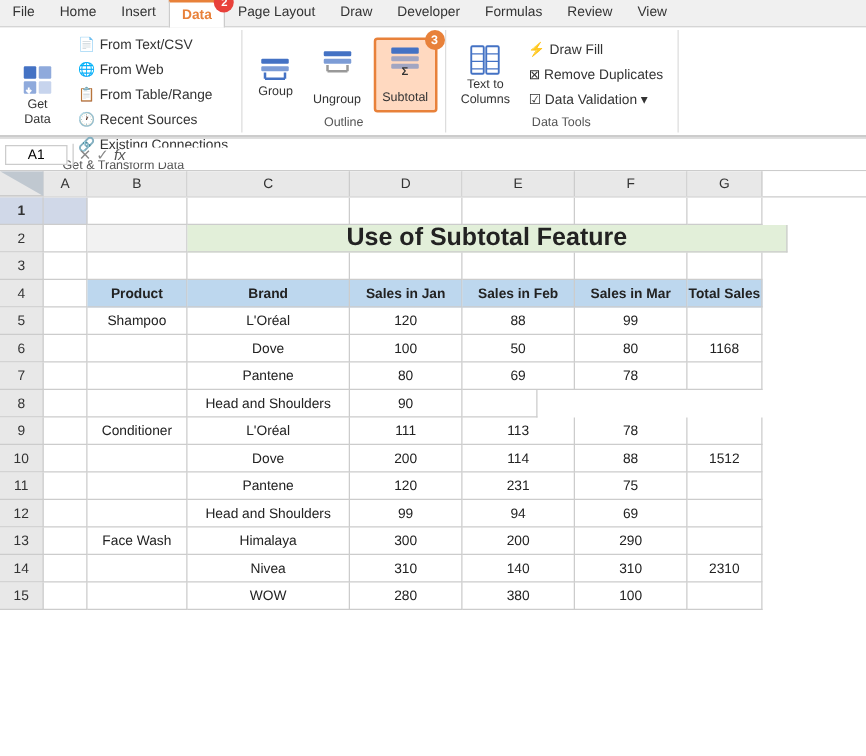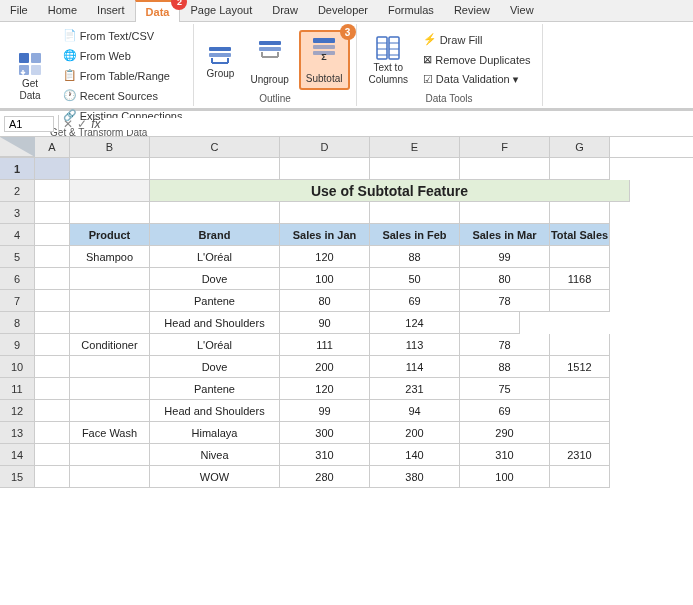--- a/index.html
+++ b/index.html
@@ -23,21 +23,21 @@
     .ribbon-group-vertical { display: flex; flex-direction: column; gap: 1px; }
     .ribbon-btn-small { display: flex; align-items: center; gap: 3px; cursor: pointer; padding: 2px 4px; border-radius: 2px; border: 1px solid transparent; font-size: 11px; color: #333; white-space: nowrap; }
 
     .circle-badge { width: 16px; height: 16px; border-radius: 50%; display: flex; align-items: center; justify-content: center; font-size: 10px; font-weight: bold; color: #fff; position: absolute; }
     .badge-red { background: #e8413a; }
     .badge-orange { background: #e8813a; }
     .pos-rel { position: relative; }
 
     
     .formula-bar { display: flex; align-items: center; border-bottom: 1px solid #ccc; height: 26px; background: #fff; padding: 0 4px; gap: 4px; }
-    .cell-ref { width: 50px; border: 1px solid #ccc; padding: 1px 4px; font-size: 11px; }
+    .cell-ref { width: 50px; border: 1px solid #ccc; padding: 1px 4px; font-size: 11px; text-align: center; }
     .formula-divider { width: 1px; height: 18px; background: #ccc; }
     .formula-icons { display: flex; gap: 4px; align-items: center; color: #555; font-size: 12px; }
     .formula-input { flex: 1; border: none; outline: none; font-size: 11px; padding: 0 4px; }
 
     
     .spreadsheet { display: flex; flex-direction: column; background: #fff; }
     .col-headers { display: flex; border-bottom: 1px solid #ccc; }
     .corner-cell { width: 35px; min-width: 35px; height: 20px; background: #e8e8e8; border-right: 1px solid #ccc; border-bottom: 1px solid #ccc; }
     .col-header { height: 20px; display: flex; align-items: center; justify-content: center; background: #e8e8e8; border-right: 1px solid #ccc; font-size: 11px; font-weight: 500; color: #333; }
 
@@ -268,21 +268,21 @@
         <div class="cell w-brand"></div>
         <div class="cell w-sales"></div>
         <div class="cell w-sales2"></div>
         <div class="cell w-sales3"></div>
         <div class="cell w-g"></div>
       </div>
 
       <div class="grid-row">
         <div class="cell w-a"></div>
         <div class="cell w-product gray-row"></div>
-        <div class="cell title-row" style="width:480px;min-width:480px;font-size:14px;font-weight:bold;background:#e2efd9;">Use of Subtotal Feature</div>
+        <div class="cell title-row" style="width:480px;min-width:480px;font-size:20px;font-weight:bold;background:#e2efd9;">Use of Subtotal Feature</div>
       </div>
 
       <div class="grid-row">
         <div class="cell w-a"></div>
         <div class="cell w-product"></div>
         <div class="cell w-brand"></div>
         <div class="cell w-sales"></div>
         <div class="cell w-sales2"></div>
         <div class="cell w-sales3"></div>
         <div class="cell w-g"></div>
@@ -326,21 +326,20 @@
         <div class="cell w-sales2 center">69</div>
         <div class="cell w-sales3 center">78</div>
         <div class="cell w-g"></div>
       </div>
 
       <div class="grid-row">
         <div class="cell w-a"></div>
         <div class="cell w-product"></div>
         <div class="cell w-brand center">Head and Shoulders</div>
         <div class="cell w-sales center">90</div>
-        <div class="cell w-sales2 center">124</div>
         <div class="cell w-g"></div>
       </div>
 
       <div class="grid-row">
         <div class="cell w-a"></div>
         <div class="cell w-product" style="justify-content:center;">Conditioner</div>
         <div class="cell w-brand center">L'Oréal</div>
         <div class="cell w-sales center">111</div>
         <div class="cell w-sales2 center">113</div>
         <div class="cell w-sales3 center">78</div>

